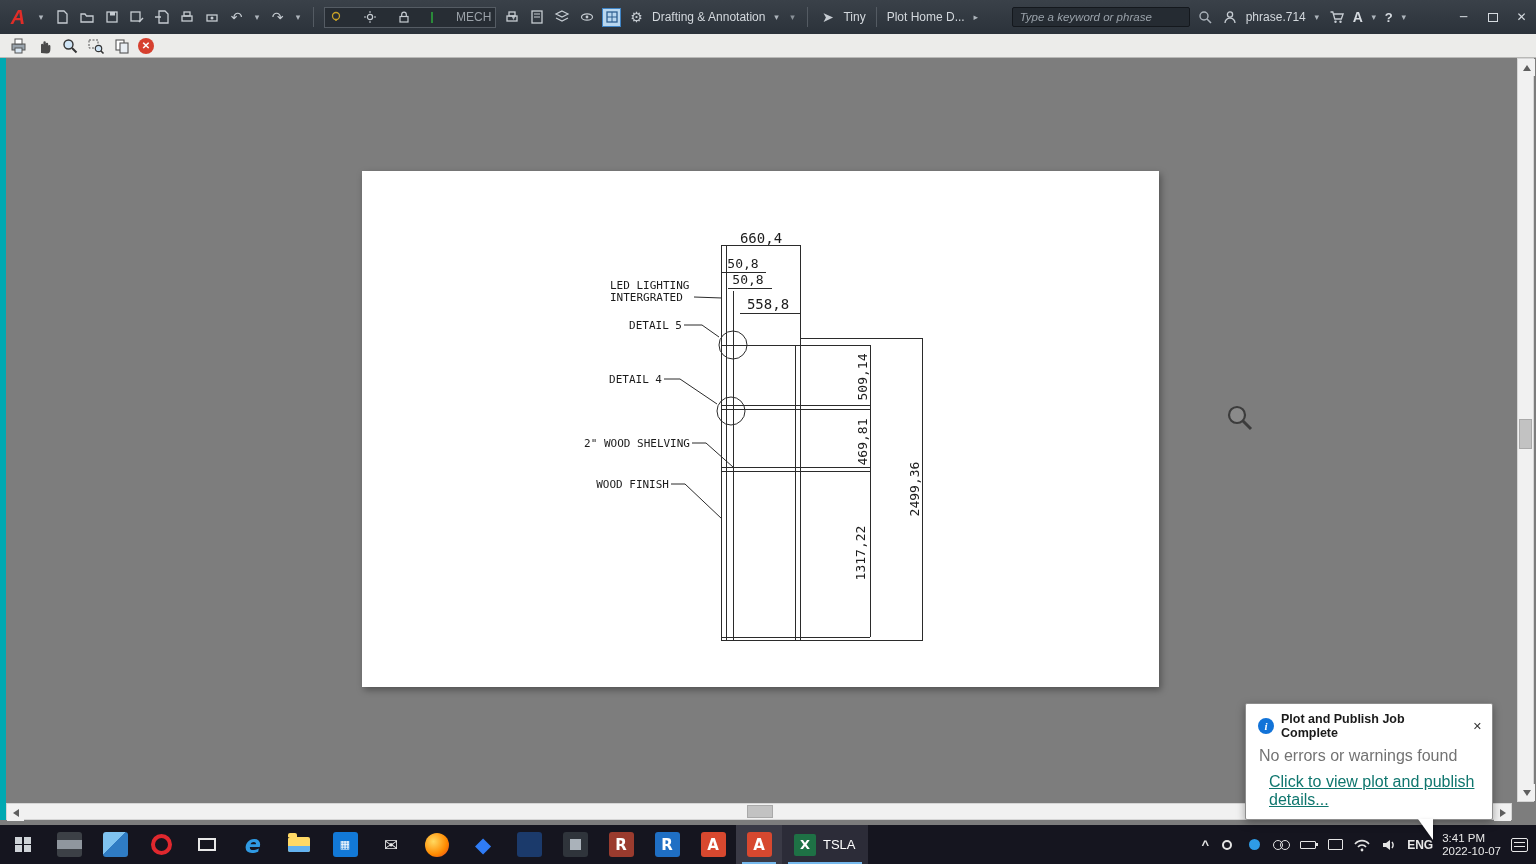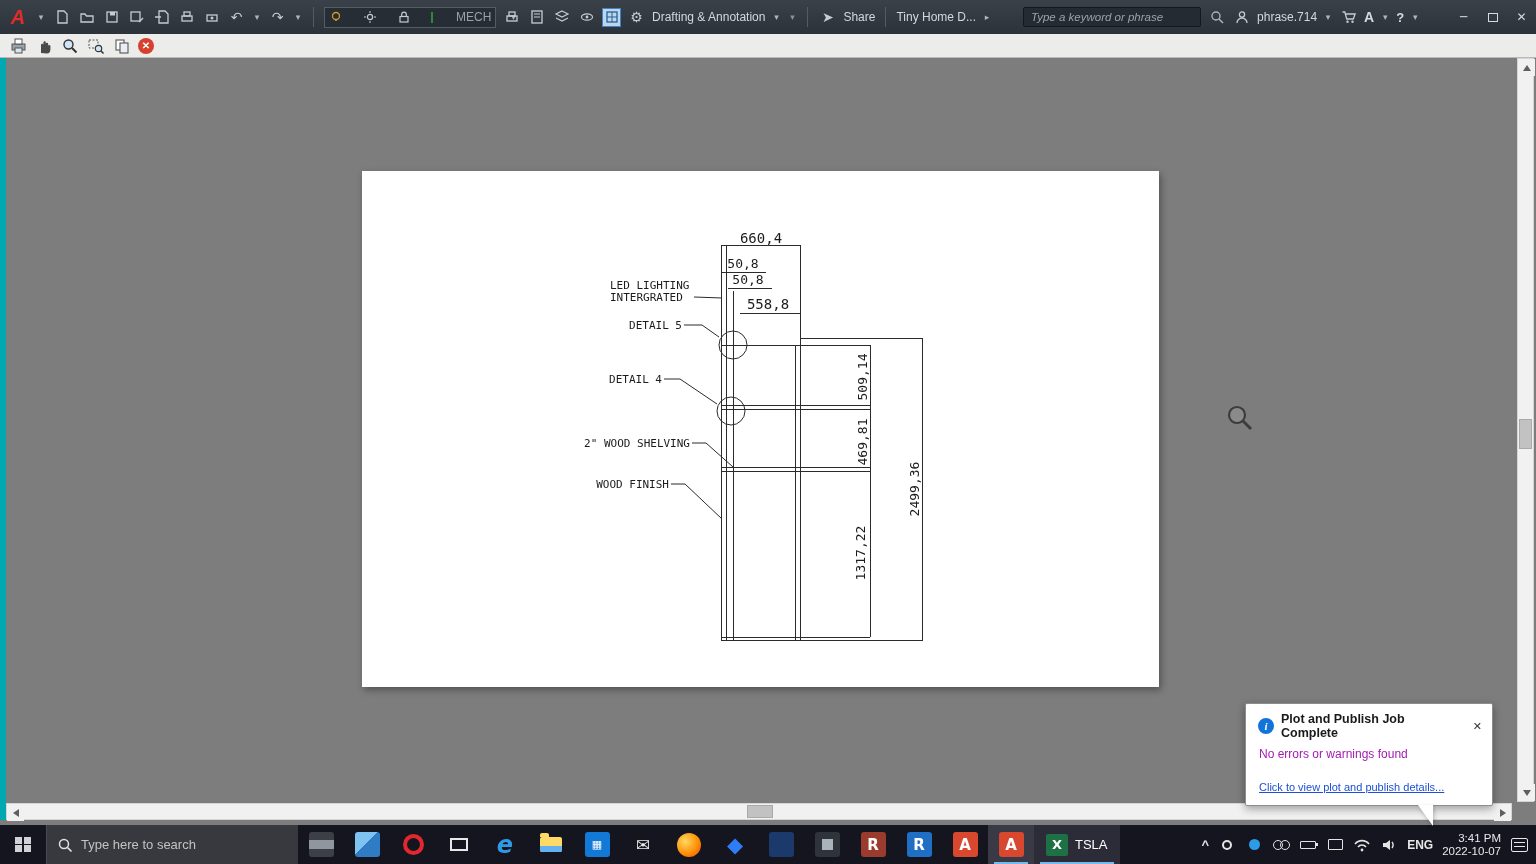--- a/index.html
+++ b/index.html
@@ -65,22 +65,22 @@
 
   
   .notif { position:absolute; left:1245px; top:703px; width:248px; background:#fff; border:1px solid #8d8d8d;
     border-radius:2px; box-shadow:0 3px 8px rgba(0,0,0,0.35); padding:8px 10px 10px 12px; z-index:40; }
   .notif-head { display:flex; align-items:center; gap:7px; }
   .notif-info { width:16px; height:16px; border-radius:50%; background:#1273d8; color:#fff;
     font-family:"Liberation Serif", serif; font-style:italic; font-weight:bold; font-size:11px;
     display:flex; align-items:center; justify-content:center; flex:0 0 16px; }
   .notif-title { font-weight:bold; font-size:12.5px; color:#1a1a1a; flex:1; }
   .notif-close { color:#333; font-size:11px; cursor:default; padding-left:4px; }
-  .notif-body { font-size:12px; color:#a21caf; margin:7px 0 16px 1px; }
-  .notif-link { font-size:11px; color:#1d4ed8; text-decoration:underline; display:inline-block; margin-left:1px; }
+  .notif-body { font-size:16px; color:#737373; margin:7px 0 8px 1px; }
+  .notif-link { font-size:16px; color:#0f766e; text-decoration:underline; display:inline-block; margin-left:11px; }
   .notif-tail { position:absolute; left:172px; top:100%; width:0; height:0;
     border-top:21px solid #fff; border-left:15px solid transparent; filter:drop-shadow(1px 2px 2px rgba(0,0,0,0.25)); }
 
   
   .taskbar { position:absolute; bottom:0; left:0; width:1536px; height:39px; background:#15151f;
     display:flex; align-items:center; color:#e8e8e8; z-index:35; }
   .tb-start { width:46px; height:39px; display:flex; align-items:center; justify-content:center; }
   .win-logo { display:grid; grid-template-columns:7px 7px; grid-template-rows:7px 7px; gap:1.5px; }
   .win-logo span { background:#cfd3d8; }
   .tb-searchbox { width:252px; height:39px; background:#38383f; border-left:1px solid #4a4a52;
@@ -119,21 +119,21 @@
   .tri-ic { display:flex; align-items:center; justify-content:center; width:18px; height:18px; }
   .ring { width:10px; height:10px; border:2px solid #e4e4e4; border-radius:50%; }
   .dotblue { width:11px; height:11px; background:#2e9be6; border-radius:50%; }
   .people { position:relative; width:16px; height:12px; }
   .people::before,.people::after { content:""; position:absolute; width:8px; height:8px; border:1.5px solid #e4e4e4; border-radius:50%; top:1px; }
   .people::before{ left:0; } .people::after{ left:7px; }
   .battery { width:16px; height:8px; border:1.5px solid #e4e4e4; border-radius:1px; position:relative; }
   .battery::after { content:""; position:absolute; right:-3px; top:1.5px; width:2px; height:3px; background:#e4e4e4; }
   .displayic { width:15px; height:11px; border:1.5px solid #e4e4e4; border-radius:1px; }
   .lang { font-size:12px;font-weight:bold; }
-  .clock { text-align:right; font-size:11.5px; line-height:13px; }
+  .clock { text-align:left; font-size:11.5px; line-height:13px; }
   .action { width:17px; height:14px; border:1.5px solid #e8e8e8; border-radius:2px; position:relative; }
   .action::after { content:""; position:absolute; left:2px; right:2px; top:3px; height:1.5px; background:#e8e8e8; box-shadow:0 4px 0 #e8e8e8; }
 </style>
 </head>
 <body>
 
 <div class="screen">
 
   <div class="titlebar">
     <span class="acad-logo">A</span>
@@ -246,24 +246,24 @@
         </svg>
       </span>
 
     <span class="qi glyph">⚙</span>
     <span class="ws-label">Drafting &amp; Annotation</span>
     <span class="caret">▾</span>
     <span class="caret dim">▾</span>
 
     <span class="tb-divider"></span>
     <span class="qi glyph share-ic">➤</span>
-    <span class="ws-label">Share</span>
+    <span class="ws-label">Tiny</span>
     <span class="tb-divider"></span>
 
-    <span class="ws-label">Tiny Home D...</span>
+    <span class="ws-label">Plot Home D...</span>
     <span class="caret">▸</span>
 
     <input class="tb-search" placeholder="Type a keyword or phrase" style="">
     <span class="qi">
         <svg width="16" height="16">
           <circle cx="7" cy="7" r="4" fill="none" stroke="#aab2ba" stroke-width="1.4"></circle>
           <line x1="10" y1="10" x2="14" y2="14" stroke="#aab2ba" stroke-width="1.6"></line>
         </svg>
       </span>
 
@@ -429,27 +429,20 @@
 
   <div class="taskbar">
     <div class="tb-start">
       <span class="win-logo">
           <span></span>
           <span></span>
           <span></span>
           <span></span>
         </span>
     </div>
-    <div class="tb-searchbox">
-      <svg width="16" height="16">
-          <circle cx="7" cy="7" r="4.5" fill="none" stroke="#dfe3e8" stroke-width="1.5"></circle>
-          <line x1="10.5" y1="10.5" x2="14.5" y2="14.5" stroke="#dfe3e8" stroke-width="1.7"></line>
-        </svg>
-      <input placeholder="Type here to search" style="">
-    </div>
 
     <div class="app">
         <span class="ic ic-film"></span>
       </div>
     <div class="app">
         <span class="ic ic-photos"></span>
       </div>
     <div class="app">
         <span class="ic-opera"></span>
       </div>

